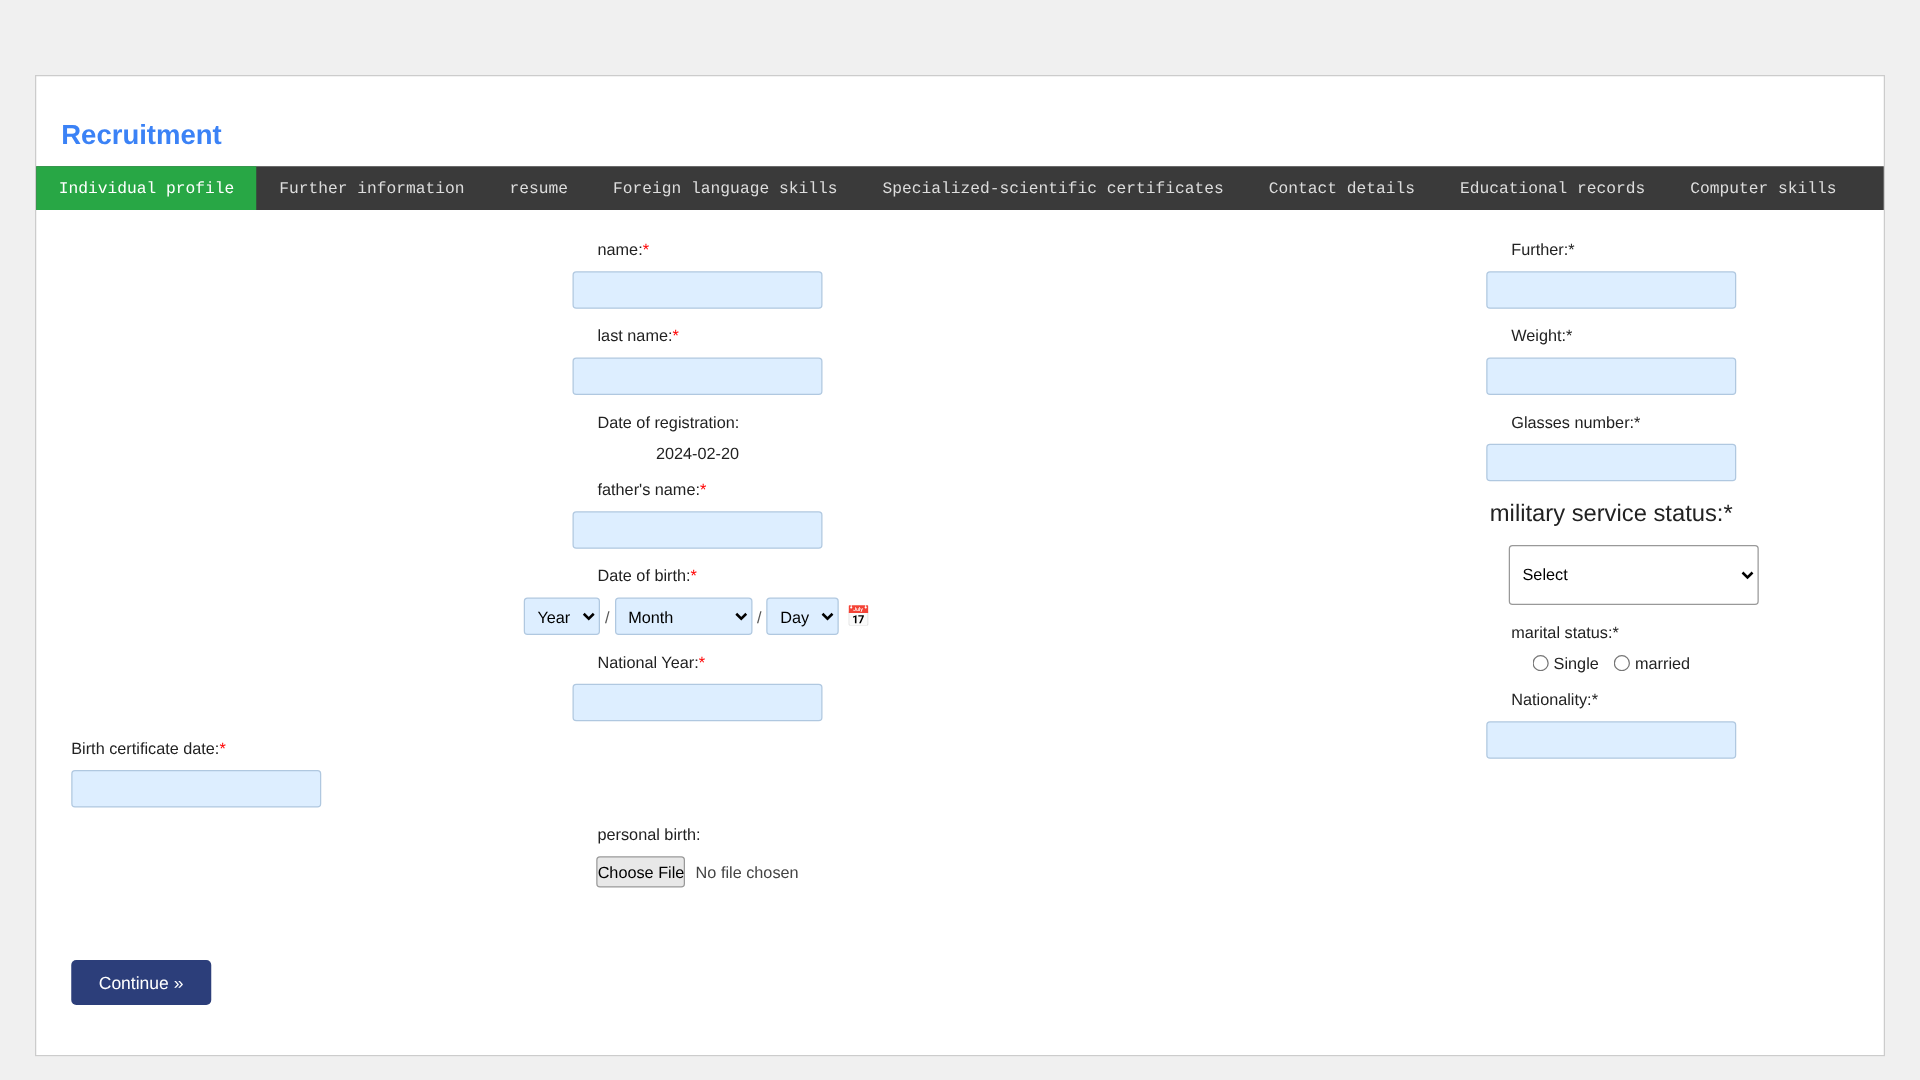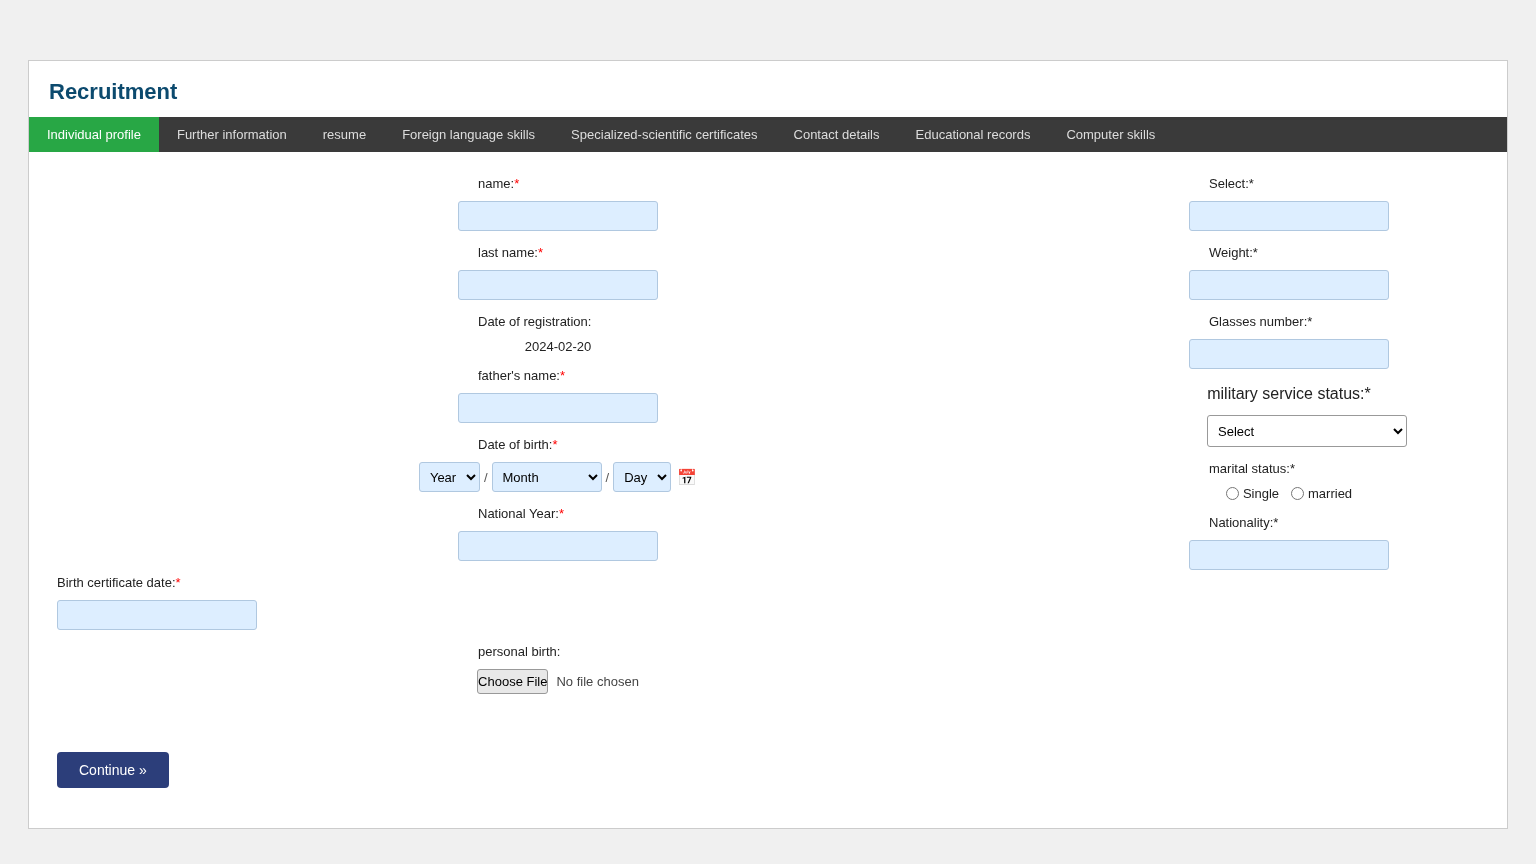--- a/index.html
+++ b/index.html
@@ -12,28 +12,29 @@
     .page-wrapper {
       background: #fff;
       margin: 60px auto;
       max-width: 1480px;
       border: 1px solid #ccc;
       padding-bottom: 40px;
     }
     .page-title {
       font-size: 22px;
       font-weight: bold;
-      padding: 18px 20px 12px 20px;
-      color: #0c4a6e;
+      padding: 34px 20px 12px 20px;
+      color: #3b82f6;
     }
     .tab-bar {
       background: #3a3a3a;
       display: flex;
       flex-wrap: wrap;
       padding: 0;
+      font-family: Liberation Mono, monospace;
     }
     .tab-item {
       padding: 10px 18px;
       color: #ddd;
       cursor: pointer;
       font-size: 13px;
       white-space: nowrap;
     }
     .tab-item.active {
       background: #28a745;
@@ -155,42 +156,42 @@
       height: 30px;
       outline: none;
     }
     .military-select {
       background: #fff;
       border: 1px solid #999;
       border-radius: 3px;
       padding: 4px 6px;
       font-size: 13px;
       width: 200px;
-      height: 32px;
+      height: 48px;
       cursor: pointer;
       margin-left: 36px;
     }
     .continue-btn {
       background: #2c3e7a;
       color: #fff;
       border: none;
       border-radius: 4px;
       padding: 10px 22px;
       font-size: 14px;
       cursor: pointer;
       margin: 20px 0 0 28px;
     }
     .marital-radio-group {
       display: flex;
       align-items: center;
       gap: 12px;
     }
     .military-label-block {
       min-width: 160px;
-      font-size: 16px;
+      font-size: 19px;
       color: #222;
       line-height: 1.4;
     }
   </style>
 </head>
 <body>
 
 <div class="page-wrapper">
   <div class="page-title">Recruitment</div>
 
@@ -277,21 +278,21 @@
           <button class="choose-file-btn">Choose File</button>
           <span class="no-file-text">No file chosen</span>
         </div>
       </div>
     </div>
 
     <div class="form-right">
 
       <div class="form-row">
         <div class="right-field-label">
-          <span>Select:</span><span class="required">*</span>
+          <span>Further:</span><span class="required">*</span>
         </div>
         <input type="text" class="right-text-input" style="">
       </div>
 
       <div class="form-row">
         <div class="right-field-label">
           <span>Weight:</span><span class="required">*</span>
         </div>
         <input type="text" class="right-text-input" style="">
       </div>

